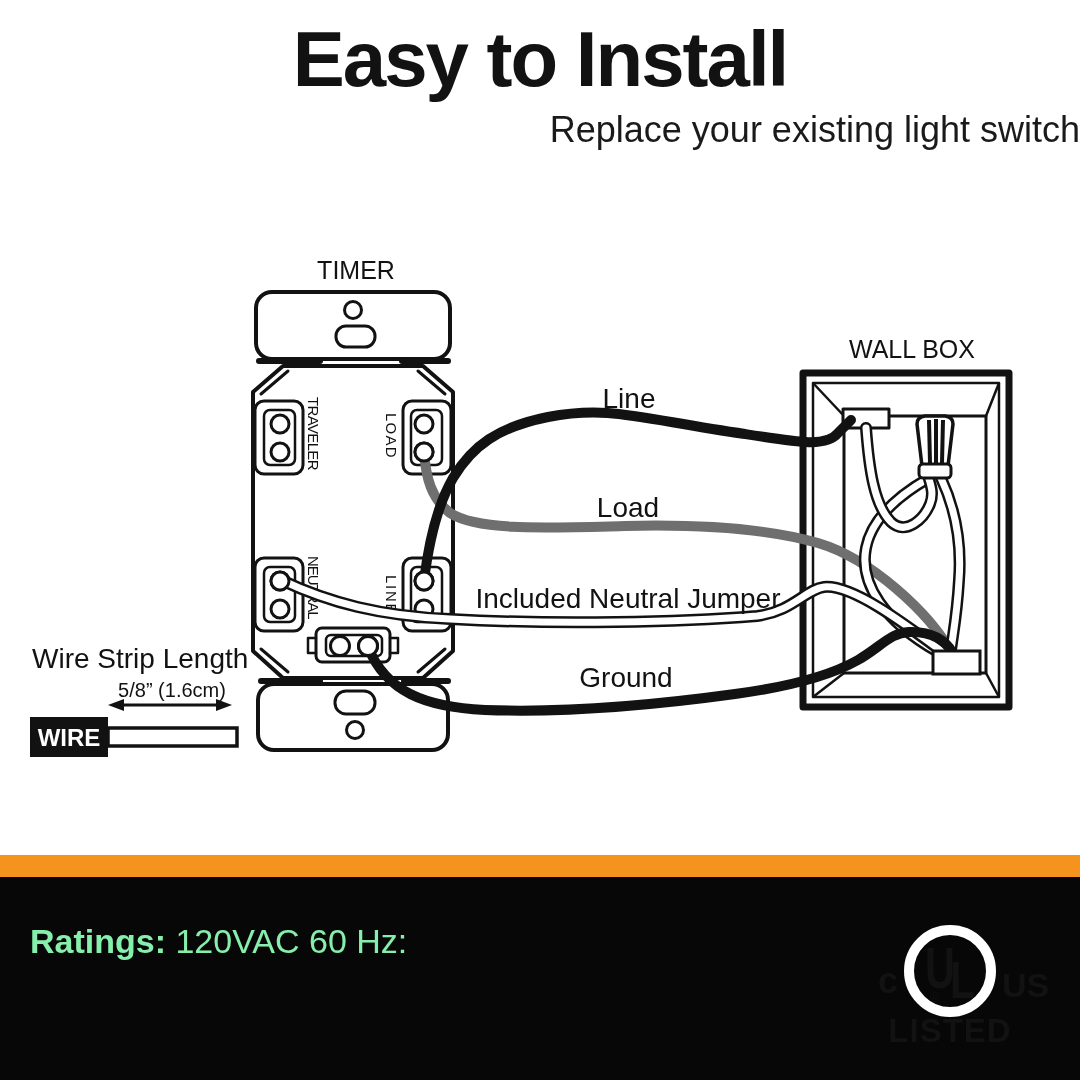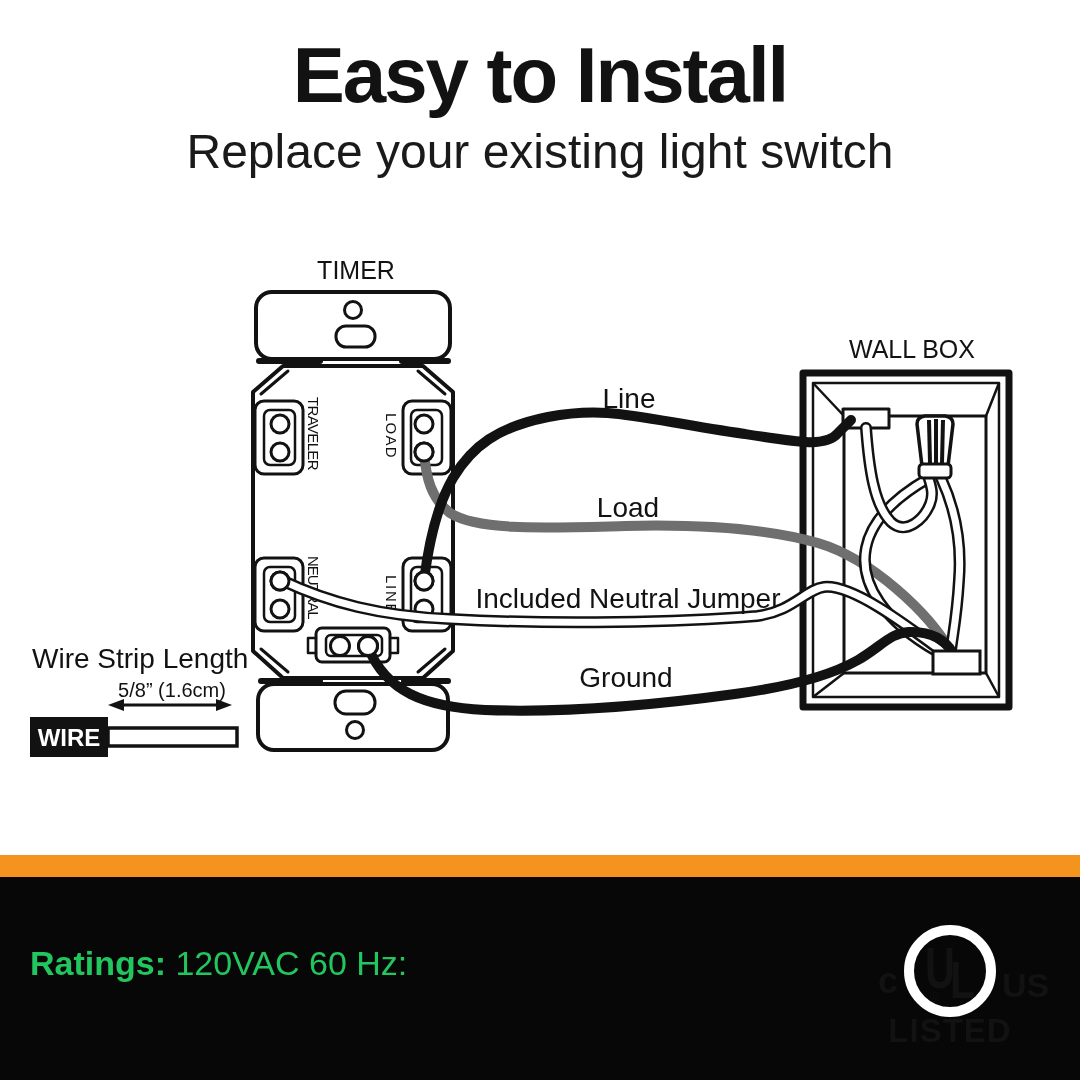--- a/index.html
+++ b/index.html
@@ -1,24 +1,24 @@
 <!DOCTYPE html>
 <html style="--orange: #F4941E; --wiregray: #6F6F6F; --ink: #121212;"><head>
 <meta charset="utf-8">
 <style>
   html,body{margin:0;padding:0;background:#e8e8e8;}
   .page{position:relative;width:1080px;height:1080px;background:#ffffff;overflow:hidden;
         font-family:"Liberation Sans","DejaVu Sans",sans-serif;color:#121212;}
-  .header{position:absolute;top:36px;left:0;width:1080px;text-align:center;}
+  .header{position:absolute;top:20px;left:0;width:1080px;text-align:center;}
   .title{font-size:78px;font-weight:bold;letter-spacing:-2px;margin:0;line-height:1.0;color:#121212;}
-  .subtitle{font-size:48px;font-weight:400;margin:14px 0 0 0;line-height:1.0;color:#1a1a1a;}
+  .subtitle{font-size:36px;font-weight:400;margin:14px 0 0 0;line-height:1.0;color:#1a1a1a;text-align:right;}
   .diagram-svg{position:absolute;top:0;left:0;}
   .orange-bar{position:absolute;top:855px;left:0;width:1080px;height:22px;background:var(--orange,#F4941E);}
   .footer{position:absolute;top:877px;left:0;width:1080px;height:203px;background:#070707;}
-  .ratings{position:absolute;left:30px;top:64px;color:#22c55e;font-size:34px;line-height:44px;}
+  .ratings{position:absolute;left:30px;top:42px;color:#86efac;font-size:34px;line-height:44px;}
   .ratings b{font-weight:bold;}
   .ul-logo{position:absolute;left:870px;top:28px;}
   svg text{fill:#121212;}
   .lbl{font-size:28px;}
   .lbl-sm{font-size:25px;}
   .term-lbl{font-size:15px;letter-spacing:0.5px;}
   .measure{font-size:20px;}
   .wire-word{font-size:24px;font-weight:bold;fill:#ffffff;}
 </style>
 </head>

